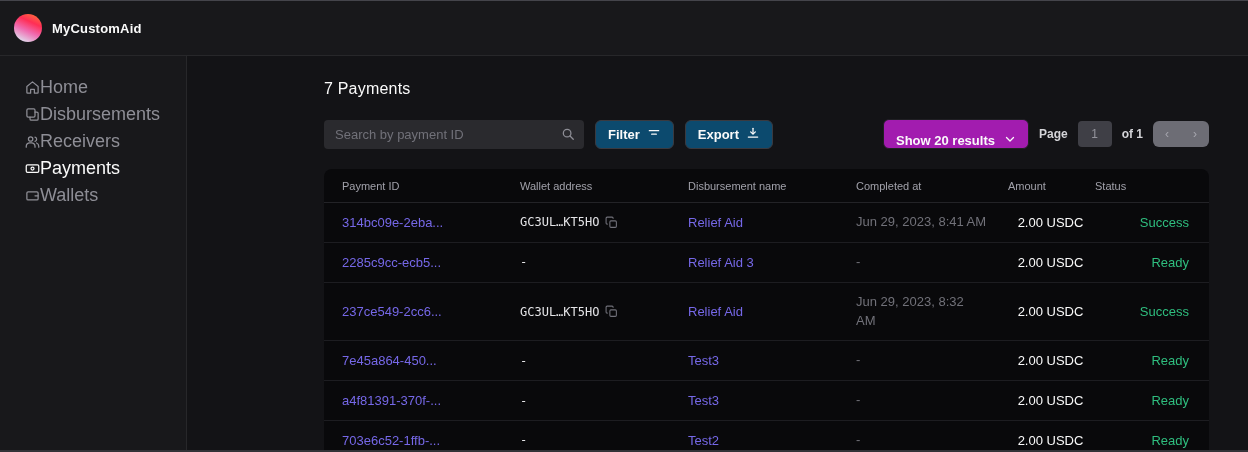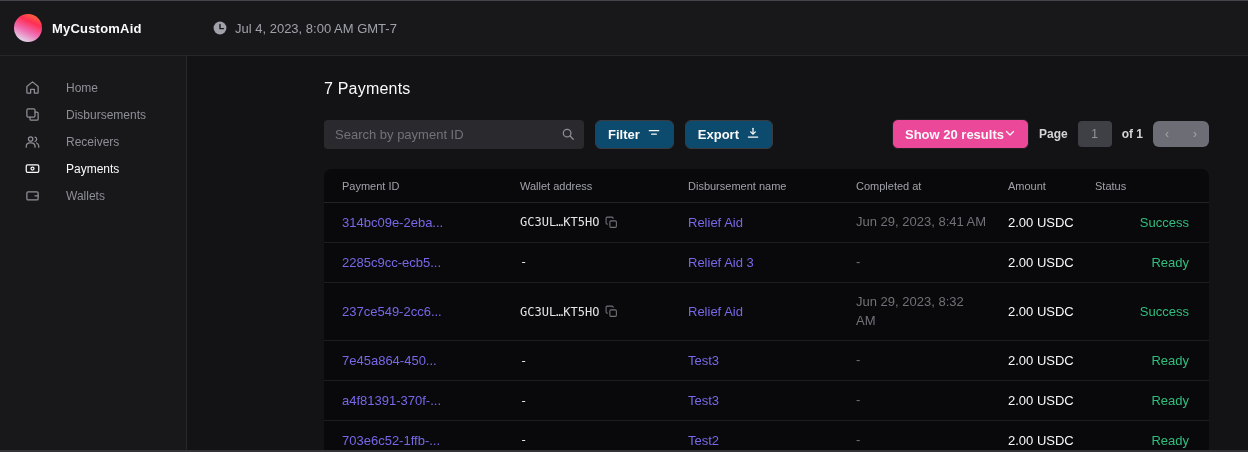--- a/index.html
+++ b/index.html
@@ -26,22 +26,22 @@
   .brand { font-size:13px; font-weight:700; color:#fafafa; letter-spacing:.2px; }
   .timestamp-wrap { display:flex; align-items:center; gap:8px; margin-left:26px; color:#a1a1aa; font-size:13px; }
   .clock-icon svg { display:block; }
   
   .shell { flex:1; display:flex; min-height:0; }
   .sidebar {
     width:187px; flex:0 0 187px; background:#18181b;
     border-right:1px solid #27272a; padding-top:18px;
   }
   .nav-item {
-    height:27px; display:flex; align-items:center; gap:26px;
-    padding-left:25px; color:#8e8e96; font-size:12px; cursor:pointer;
+    height:27px; display:flex; align-items:center; gap:0;
+    padding-left:25px; color:#8e8e96; font-size:18px; cursor:pointer;
   }
   .nav-item .nav-icon { width:15px; height:15px; display:flex; align-items:center; }
   .nav-item.active { color:#fafafa; font-weight:500; }
   
   .main { flex:1; padding:24px 39px 0 137px; min-width:0; }
   .page-title { font-size:16px; font-weight:500; color:#fafafa; letter-spacing:.2px; }
   .toolbar { margin-top:21px; display:flex; align-items:center; justify-content:space-between; }
   .toolbar-left { display:flex; align-items:center; gap:11px; }
   .search-box {
     position:relative; width:260px; height:29px;
@@ -53,22 +53,22 @@
   }
   .search-box input::placeholder { color:#717179; }
   .search-icon { position:absolute; right:9px; top:7px; color:#8e8e96; }
   .btn {
     height:29px; display:flex; align-items:center; gap:7px;
     background:#0c4a6e; border:1px solid #3a3a40; border-radius:6px;
     padding:0 12px; color:#fafafa; font-size:13px; font-weight:600; cursor:pointer;
   }
   .toolbar-right { display:flex; align-items:center; gap:10px; }
   .select-btn {
-    height:30px; display:flex; align-items:center; 
-    background:#ec4899; border:1px solid #1f1f23; border-radius:6px;
+    height:30px; display:flex; align-items:flex-end; gap:9px;
+    background:#a21caf; border:1px solid #1f1f23; border-radius:6px;
     padding:0 12px; color:#fafafa; font-size:13px; font-weight:600; cursor:pointer;
   }
   .page-label, .page-total { font-size:12px; font-weight:600; color:#d4d4d8; }
   .page-input {
     width:34px; height:26px; background:#3f3f46; border:none; border-radius:4px;
     color:#94949c; font-size:12px; text-align:center; outline:none;
     font-family:"Liberation Sans", sans-serif;
   }
   .pager {
     width:56px; height:26px; background:#6d6d75; border-radius:6px;
@@ -88,42 +88,33 @@
     align-items:center;
     padding:0 20px 0 18px;
   }
   .thead { height:34px; border-bottom:1px solid #232327; }
   .thead .th { font-size:11px; color:#a1a1aa; }
   .tbody-row { border-bottom:1px solid #1d1d21; min-height:36px; padding-top:10px; padding-bottom:10px; }
   .cell { font-size:13px; }
   .cell.link { color:var(--purple,#7668e8); cursor:pointer; }
   .cell.wallet { color:#e4e4e7; font-family:"DejaVu Sans Mono", monospace; font-size:12px; display:flex; align-items:center; gap:6px; }
   .cell.completed { color:#717179; white-space:pre-line; line-height:1.45; padding-right:16px; }
-  .cell.amount { color:#fafafa; text-align:left; padding-right:2px; }
+  .cell.amount { color:#fafafa; text-align:center; padding-right:2px; }
   .cell.status { color:var(--green,#2fbe7f); text-align:right; }
   .th.amount, .th.status { text-align:left; }
   .th.amount { padding-right:2px; }
   .copy-icon { color:#71717a; display:flex; cursor:pointer; }
 </style>
 </head>
 <body>
 
 <header class="topbar">
   <div class="brand-wrap">
     <div class="logo"></div>
     <span class="brand">MyCustomAid</span>
-  </div>
-  <div class="timestamp-wrap">
-    <span class="clock-icon">
-      <svg width="14" height="14" viewBox="0 0 24 24" fill="#a1a1aa">
-          <circle cx="12" cy="12" r="11"></circle>
-          <path d="M12 6v7h6" stroke="#18181b" stroke-width="2.4" fill="none" stroke-linecap="round"></path>
-        </svg>
-    </span>
-    <span>Jul 4, 2023, 8:00 AM GMT-7</span>
   </div>
 </header>
 
 <div class="shell">
 
   <nav class="sidebar" id="sidebar-nav">
     <div class="nav-item">
       <span class="nav-icon">
           <svg fill="none" stroke="currentColor" stroke-width="2" stroke-linecap="round" stroke-linejoin="round" width="15" height="15" viewBox="0 0 24 24">
             <path d="M3 10.5 12 3l9 7.5V20a1 1 0 0 1-1 1h-5v-6h-6v6H4a1 1 0 0 1-1-1z"></path>

